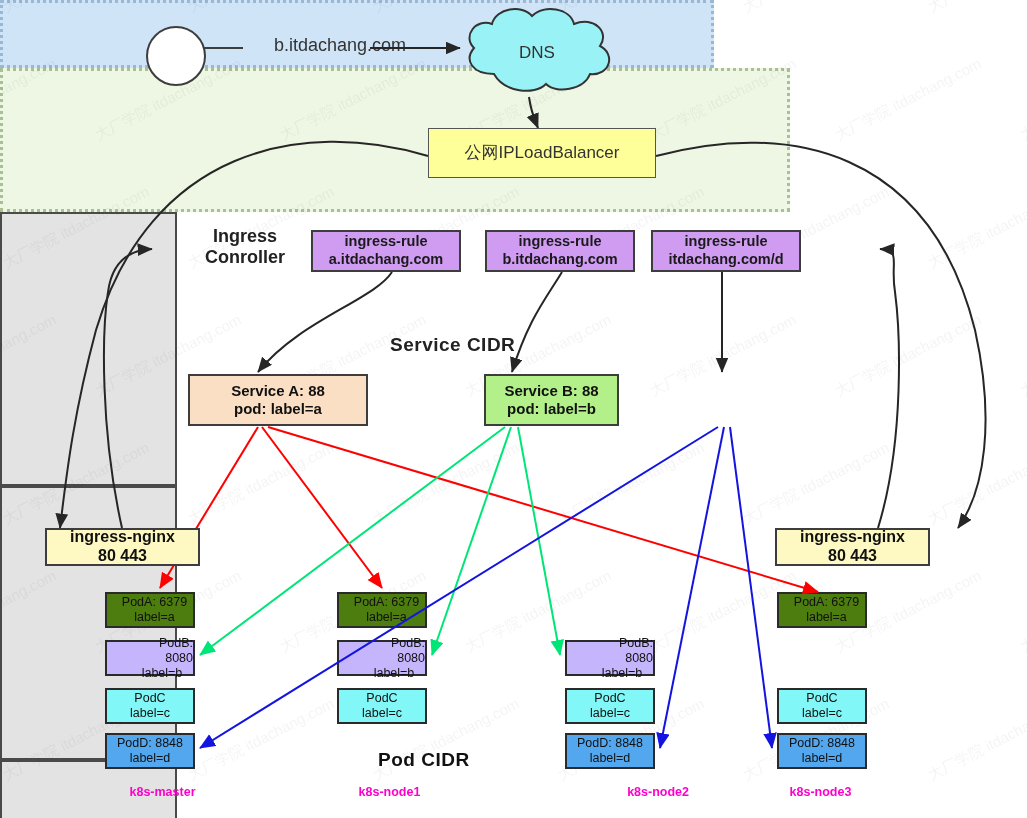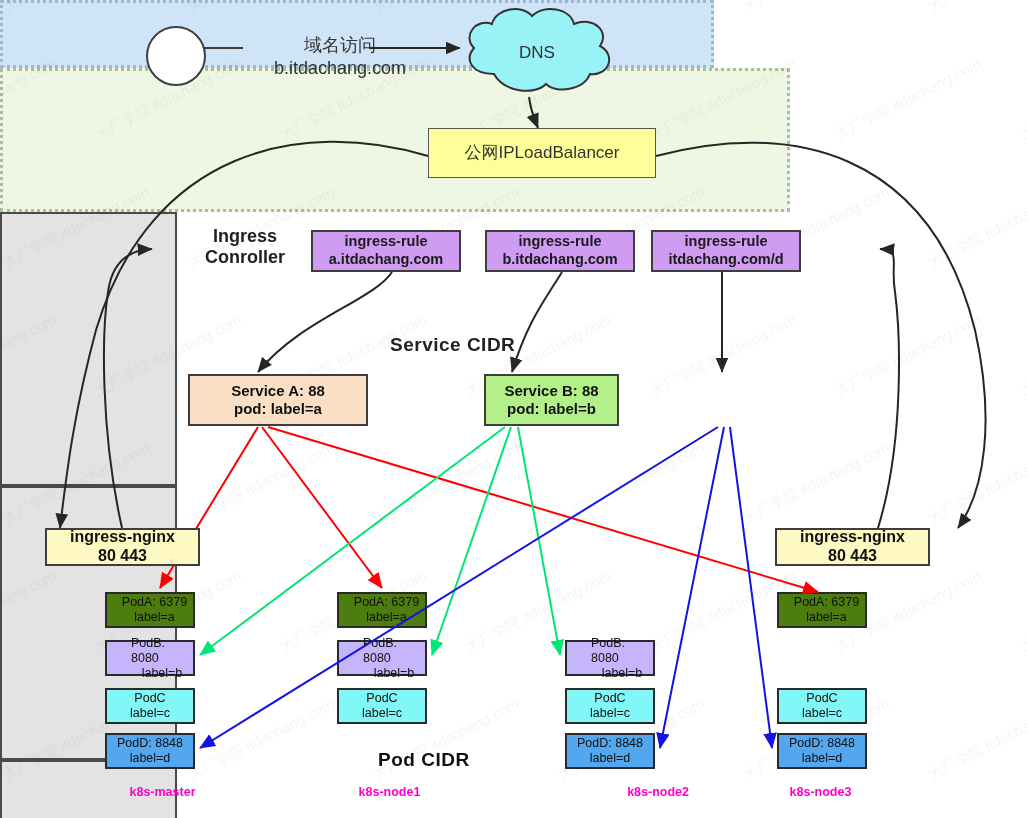--- a/index.html
+++ b/index.html
@@ -10,21 +10,21 @@
   #wm{position:absolute;left:0;top:0;width:1027px;height:818px;pointer-events:none;z-index:1;}
   .wmi{position:absolute;color:#000;opacity:.045;font-size:15px;white-space:nowrap;
        transform:rotate(-27deg);transform-origin:left top;font-family:"Liberation Sans",sans-serif;}
 
   
   #links{position:absolute;left:0;top:0;z-index:3;}
   #links2{position:absolute;left:0;top:0;z-index:6;}
 
   
   .box{position:absolute;box-sizing:border-box;display:flex;flex-direction:column;
-       align-items:center;justify-content:center;text-align:left;line-height:1.22;}
+       align-items:center;justify-content:center;text-align:right;line-height:1.22;}
 
   .lb{background:#ffff99;border:1.6px solid #555;font-size:17px;color:#333;}
 
   .ctrlzone{background:#cfe4f7;border:3px dotted #9ab8d4;}
   .ctrlname{position:absolute;font-weight:bold;font-size:18px;color:#222;line-height:1.18;}
 
   .rule{background:#cf9cf2;border:2px solid #3d3d3d;font-size:14.5px;font-weight:bold;color:#1a1a1a;}
 
   .svczone{background:#eef7e3;border:3px dotted #a9bf95;}
   .svctitle{position:absolute;font-weight:bold;font-size:19px;color:#222;letter-spacing:.5px;}
@@ -123,21 +123,20 @@
 
     <path d="M392,272 C374,300 300,320 258,372" fill="none" stroke="#262626" stroke-width="2" marker-end="url(#ah-k)"></path>
 
     <path d="M562,272 C545,300 528,320 512,372" fill="none" stroke="#262626" stroke-width="2" marker-end="url(#ah-k)"></path>
 
     <path d="M722,272 C722,305 722,340 722,372" fill="none" stroke="#262626" stroke-width="2" marker-end="url(#ah-k)"></path>
   </svg>
 
   <div class="circ" style="left:146px;top:26px;width:56px;height:56px;"></div>
   <div class="domtxt" style="left:245px;top:34px;width:190px;">
-    <div>域名访问</div>
     <div>b.itdachang.com</div>
   </div>
 
   <svg style="position:absolute;left:452px;top:2px;z-index:2;" width="180" height="100">
     <path d="M42,72 C20,72 12,58 22,46 C10,34 24,16 40,22 C44,6 70,2 80,14
              C92,2 118,6 122,22 C142,14 158,30 148,44 C164,52 158,74 138,72
              C132,88 104,92 94,82 C82,94 52,90 42,72 Z" fill="#99f3f6" stroke="#333" stroke-width="2"></path>
     <text x="85" y="56" font-family="Liberation Sans, sans-serif" font-size="17" fill="#333" text-anchor="middle">DNS</text>
   </svg>
   <div style="position:absolute;left:0;top:0;width:0;height:0;overflow:hidden;">DNS</div>

